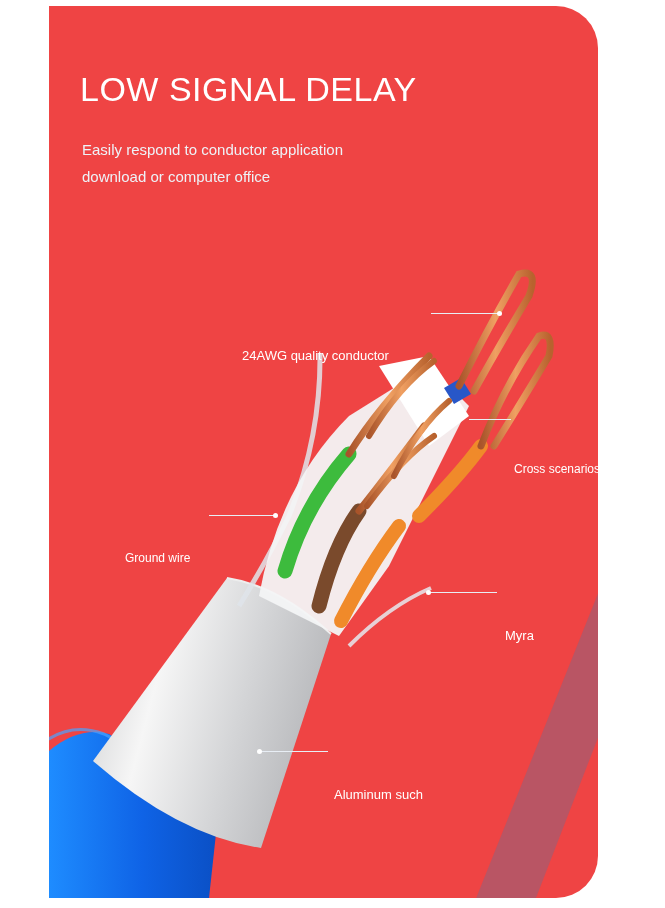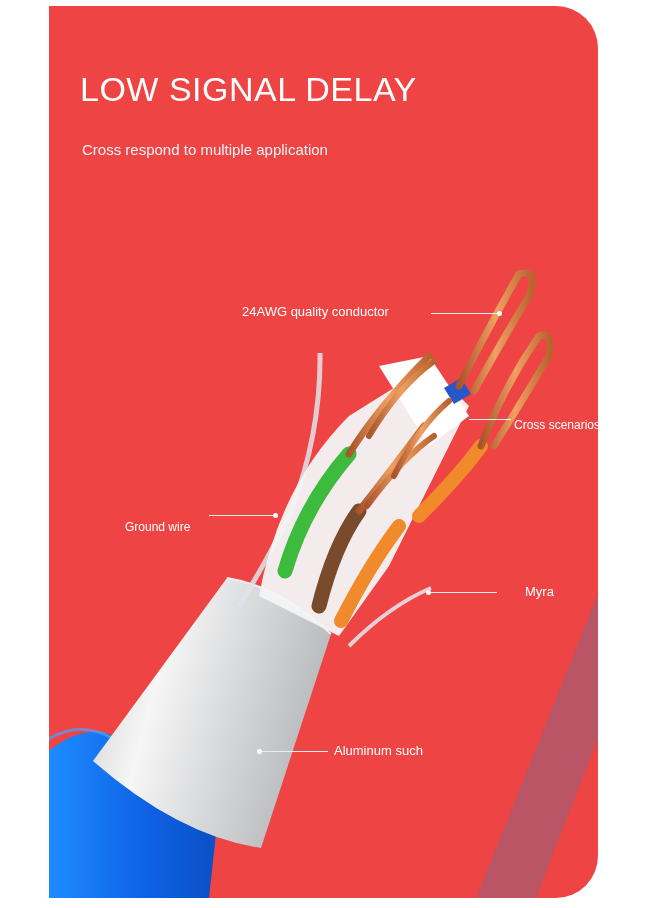--- a/index.html
+++ b/index.html
@@ -15,21 +15,21 @@
     color: #ffffff; font-size: 34px; letter-spacing: 0.5px; font-weight: normal;
     white-space: nowrap;
   }
   .desc {
     position: absolute; left: 33px; top: 131px;
     color: #eef2f7; font-size: 15px; line-height: 26.5px;
   }
   .desc div { white-space: nowrap; }
   svg.art { position: absolute; left: 0; top: 0; }
   .label {
-    position: absolute; color: #ffffff; white-space: nowrap; font-size: 13px;
+    position: absolute; color: #ffffff; white-space: nowrap; font-size: 13px; margin-top: 44px;
   }
   .label.small { font-size: 12px; }
   .leader { position: absolute; height: 1px; background: #e8eef5; }
   .dot { position: absolute; width: 5px; height: 5px; background: #ffffff; border-radius: 50%; }
 </style>
 </head>
 <body>
 
 <div class="panel">
 
@@ -89,35 +89,36 @@
       <path d="M432 440 Q455 380 490 330 Q505 325 500 350 Q470 400 445 440" stroke-width="7"></path>
       <path d="M345 470 Q370 420 400 395" stroke-width="6"></path>
     </g>
 
     <path d="M300 640 Q340 600 382 582" fill="none" stroke="#e5e9ee" stroke-width="4" opacity="0.85"></path>
   </svg>
 
   <div class="title">LOW SIGNAL DELAY</div>
 
   <div class="desc">
-    <div>Cross respond to multiple application</div>
+    <div>Easily respond to conductor application</div>
+    <div>download or computer office</div>
   </div>
 
   <div class="label" style="left:193px; top:298px;">24AWG quality conductor</div>
   <div class="leader" style="left:382px; top:307px; width:68px;"></div>
   <div class="dot" style="left:448px; top:305px;"></div>
 
   <div class="label small" style="left:465px; top:412px;">Cross scenarios</div>
   <div class="leader" style="left:420px; top:413px; width:42px;"></div>
 
-  <div class="label small" style="left:76px; top:514px;">Ground wire</div>
+  <div class="label small" style="left:76px; top:501px;">Ground wire</div>
   <div class="leader" style="left:160px; top:509px; width:66px;"></div>
   <div class="dot" style="left:224px; top:507px;"></div>
 
-  <div class="label" style="left:476px; top:578px;">Myra</div>
+  <div class="label" style="left:456px; top:578px;">Myra</div>
   <div class="leader" style="left:380px; top:586px; width:68px;"></div>
   <div class="dot" style="left:377px; top:584px;"></div>
 
   <div class="label" style="left:285px; top:737px;">Aluminum such</div>
   <div class="leader" style="left:211px; top:745px; width:68px;"></div>
   <div class="dot" style="left:208px; top:743px;"></div>
 
 </div>
 
 </body></html>

